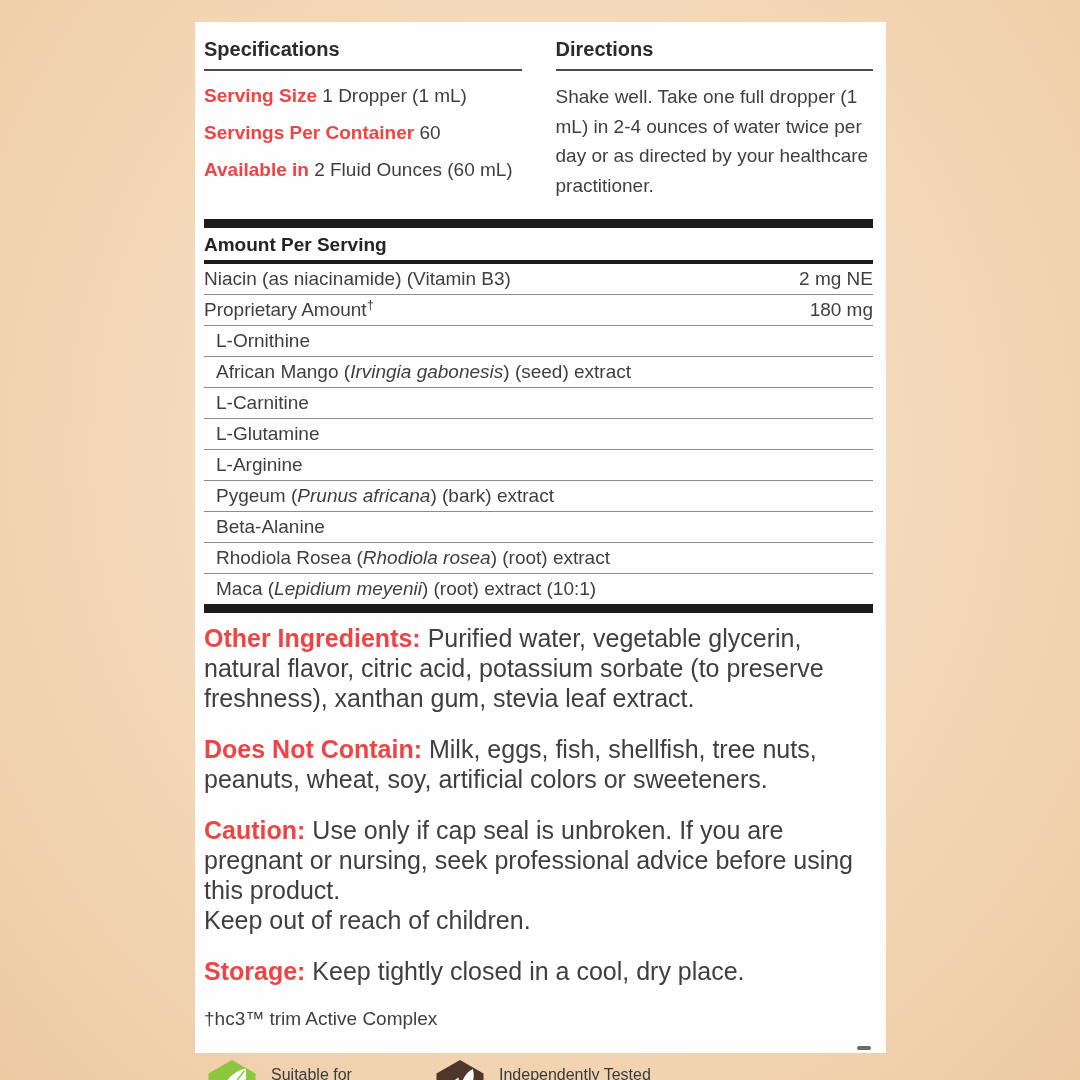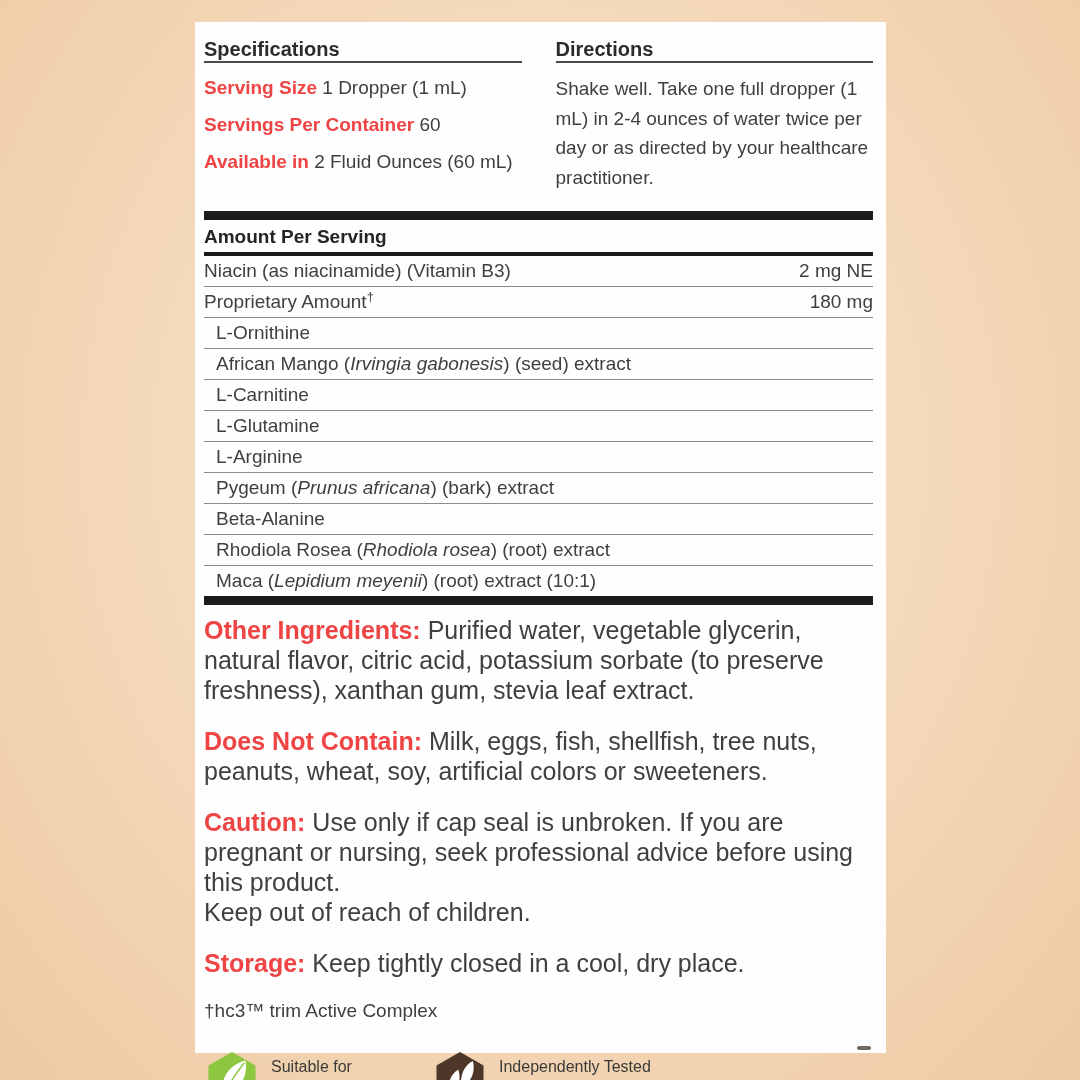--- a/index.html
+++ b/index.html
@@ -16,21 +16,21 @@
     position:absolute;left:195px;top:22px;width:691px;height:1031px;
     background:#fefefe;
     box-sizing:border-box;
     padding:16px 13px 0 9px;
     color:#3f3f3f;
   }
   .topcols{display:flex;gap:34px;}
   .col{width:318px;box-sizing:border-box;}
   .colhead{
     font-size:20px;line-height:23px;font-weight:bold;color:#2b2b2b;
-    padding-bottom:0;border-bottom:2px solid #4a4a4a;
+    padding-bottom:8px;border-bottom:2px solid #4a4a4a;
   }
   .specitem{margin-top:13px;font-size:19px;line-height:24px;}
   .b{font-weight:bold;color:#ef4444;}
   .dirtext{margin-top:11px;font-size:19px;line-height:29.5px;}
   .bar{background:#1c1c1c;}
   .bar.thick{height:9px;}
   .bar.thick.top{margin-top:19px;}
   .bar.med{height:4px;margin-top:3px;}
   .bar.thick.bottom{margin-top:0;}
   .aps{margin-top:5px;font-size:19px;line-height:24px;font-weight:bold;color:#242424;}

